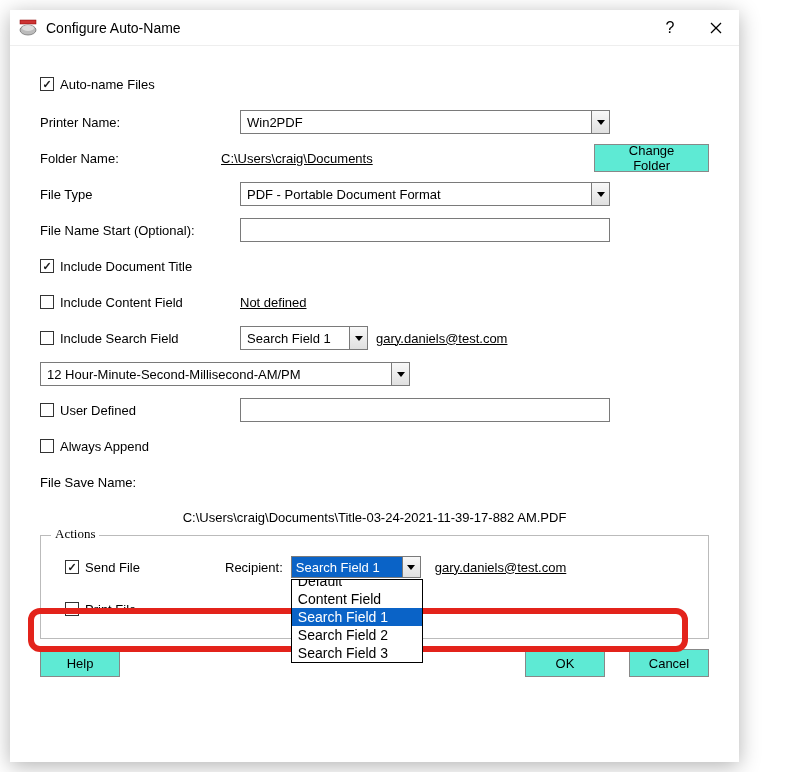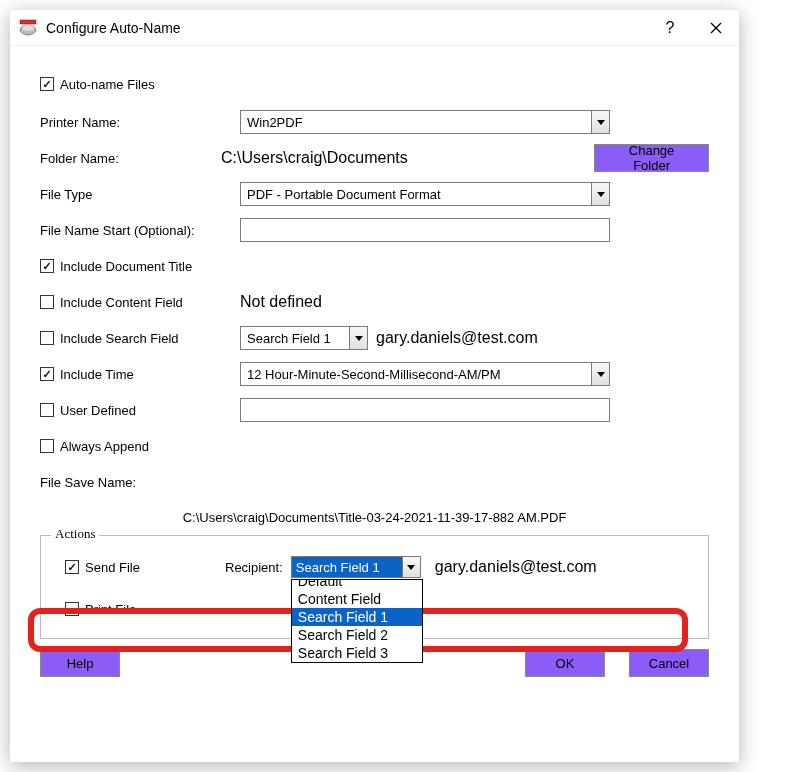--- a/index.html
+++ b/index.html
@@ -125,31 +125,31 @@
   .textbox {
     border: 1px solid #7a7a7a;
     background: #fff;
     height: 24px;
     padding: 0 6px;
     font-size: 13px;
     width: 370px;
   }
   .btn {
     border: 1px solid #888;
-    background: #8b5cf6;
+    background: #5eead4;
     height: 28px;
     padding: 0 14px;
     font-size: 13px;
     cursor: pointer;
     display: inline-flex;
     align-items: center;
     justify-content: center;
     min-width: 80px;
   }
-  .static-text { font-size: 16px; }
+  .static-text { font-size: 13px; text-decoration: underline; }
   .path-row {
     text-align: center;
     margin: 14px 0 10px 0;
   }
   
   .fieldset {
     border: 1px solid #bbb;
     margin: 6px 0 10px 0;
     padding: 16px 14px 14px 14px;
     position: relative;
@@ -349,26 +349,20 @@
         <div class="combo combo-mid">
           <span>Search Field 1</span>
           <span class="arrowbtn"></span>
         </div>
         <span class="static-text">gary.daniels@test.com</span>
       </div>
     </div>
 
 
     <div class="row">
-      <div class="labelcol">
-        <div class="chk">
-          <span class="chkbox checked"></span>
-          <span class="lbl">Include Time</span>
-        </div>
-      </div>
       <div class="ctlcol">
         <div class="combo combo-wide">
           <span>12 Hour-Minute-Second-Millisecond-AM/PM</span>
           <span class="arrowbtn"></span>
         </div>
       </div>
     </div>
 
     <div class="row">
       <div class="labelcol">

